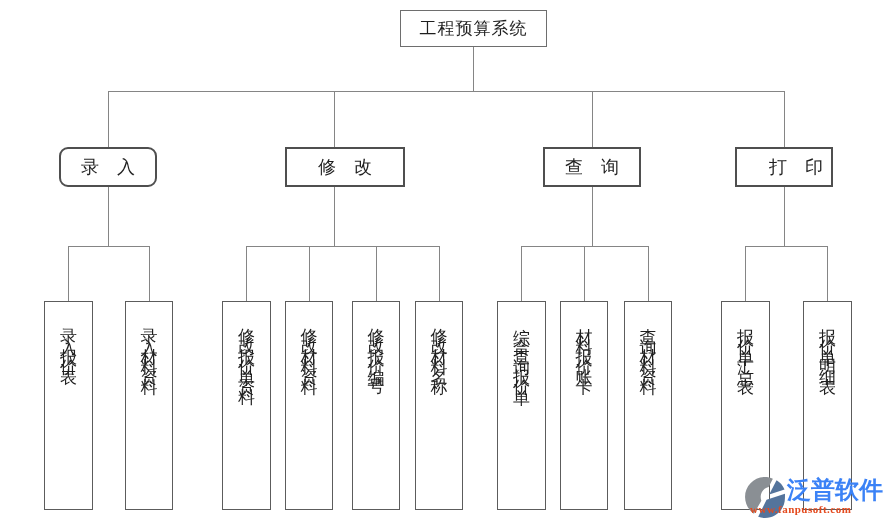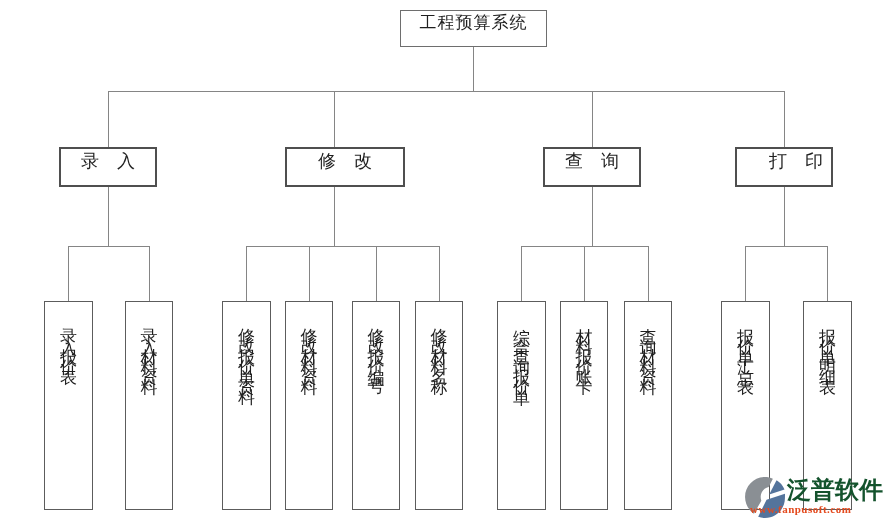--- a/index.html
+++ b/index.html
@@ -7,21 +7,21 @@
     position:relative;width:883px;height:523px;background:#ffffff;overflow:hidden;
     font-family:"Liberation Serif","DejaVu Serif",serif;color:#1f1f1f;
   }
   
   .hl,.vl{position:absolute;background:#858585;}
   .hl{height:1px;}
   .vl{width:1px;}
   
   .box{
     position:absolute;box-sizing:border-box;background:#fff;
-    border:1px solid #6e6e6e;display:flex;justify-content:center;
+    border:1px solid #6e6e6e;display:flex;align-items:center;justify-content:center;
   }
   .root{font-size:17px;letter-spacing:1px;}
   .branch{border:2px solid #4f4f4f;font-size:18px;}
   .leaf{
     border:1px solid #5c5c5c;align-items:flex-start;justify-content:center;
     padding-top:13px;
   }
   .leaf span{
     writing-mode:vertical-lr;text-orientation:upright;
     font-size:17px;letter-spacing:10px;line-height:1;
@@ -70,21 +70,21 @@
 
   <div class="vl" style="left:784px;top:187px;height:59px;"></div>
   <div class="hl" style="left:745px;top:246px;width:83px;"></div>
   <div class="vl" style="left:745px;top:246px;height:55px;"></div>
   <div class="vl" style="left:827px;top:246px;height:55px;"></div>
 
   <div class="box root" style="left:400px;top:10px;width:147px;height:37px;">
     <span>工程预算系统</span>
   </div>
 
-  <div class="box branch" style="left:59px;top:147px;width:98px;height:40px;">
+  <div class="box branch" style="left:59px;top:147px;width:98px;height:40px;border-radius:9px;">
     <span>录　入</span>
   </div>
   <div class="box branch" style="left:285px;top:147px;width:120px;height:40px;">
     <span>修　改</span>
   </div>
   <div class="box branch" style="left:543px;top:147px;width:98px;height:40px;">
     <span>查　询</span>
   </div>
   <div class="box branch" style="left:735px;top:147px;width:98px;height:40px;padding-left:24px;">
     <span>打　印</span>
@@ -126,17 +126,17 @@
   <div class="box leaf" style="left:803px;top:301px;width:49px;height:209px;">
     <span>报价单明细表</span>
   </div>
 
   <div class="watermark">
     <svg class="wm-logo" viewBox="0 0 40 40" aria-hidden="true">
       <path fill="#8a8f94" d="M20 1 C 9.5 1 1 9.5 1 20 C 1 26.6 4.4 32.5 9.5 35.9 L 16.5 23.5 C 14.5 17.5 17.5 12 23.5 10.5 L 27.5 2.5 C 25.2 1.5 22.6 1 20 1 Z"></path>
       <path fill="#54749c" d="M31 4 L 24 17.5 L 38.6 12.8 C 37 9 34.3 5.9 31 4 Z"></path>
       <path fill="#54749c" d="M39 17 L 21.5 22.5 L 13.5 38.9 C 15.5 39.6 17.7 40 20 40 C 30.5 40 39 31.5 39 21 C 39 19.6 39.1 18.3 39 17 Z"></path>
     </svg>
-    <div class="wm-brand" style="color:#14532d;">泛普软件</div>
+    <div class="wm-brand" style="color:#3b82f6;">泛普软件</div>
     <div class="wm-url" style="color:#e44a1e;">www.fanpusoft.com</div>
   </div>
 
 </div>
 
 </body></html>

